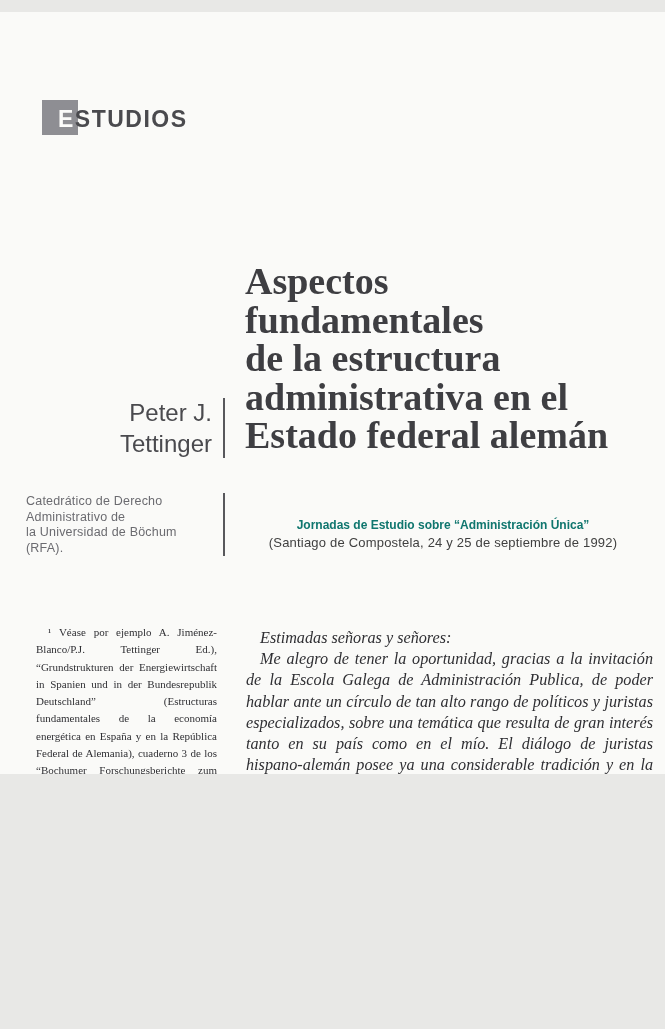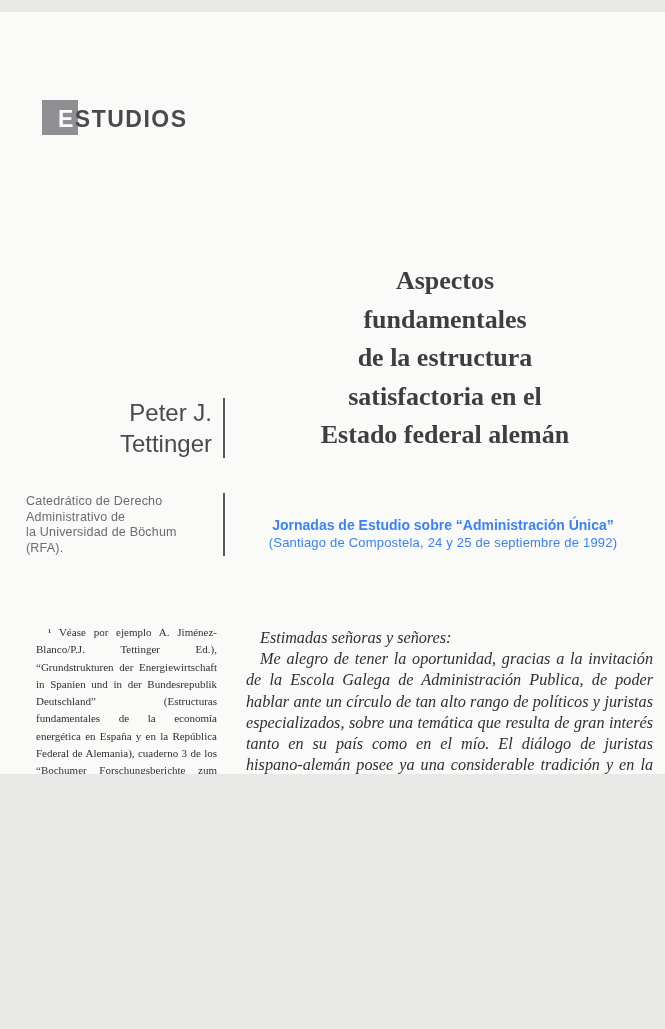--- a/index.html
+++ b/index.html
@@ -23,23 +23,23 @@
     position:absolute;left:58px;top:93px;
     font-family:"Liberation Sans",sans-serif;
     font-weight:700;font-size:23px;line-height:29px;
     letter-spacing:1.5px;color:#4a4a4e;
   }
   .section-label::first-letter{color:#fbfbfa;}
 
   
   .title-block{
     position:absolute;left:245px;top:250px;width:400px;
-    text-align:center;
+    text-align:left;
     font-family:"Liberation Serif","DejaVu Serif",serif;
-    font-weight:700;font-size:26px;line-height:38.5px;
+    font-weight:700;font-size:38px;line-height:38.5px;
     color:#3e3e42;
   }
 
   
   .author-block{
     position:absolute;left:30px;top:385px;width:182px;
     text-align:right;
     font-family:"Liberation Sans",sans-serif;
     font-weight:500;font-size:24px;line-height:31px;
     color:#4a4a4e;
@@ -58,22 +58,22 @@
     font-weight:400;font-size:12.5px;line-height:15.5px;
     letter-spacing:.2px;color:#6b6b70;
   }
 
   
   .event-block{
     position:absolute;left:238px;top:504px;width:410px;
     text-align:center;
     font-family:"Liberation Sans",sans-serif;
   }
-  .event-title{font-weight:700;font-size:14px;line-height:18px;color:#3b82f6;}
-  .event-subtitle{font-weight:400;font-size:13px;line-height:17px;color:#3b82f6;letter-spacing:.2px;}
+  .event-title{font-weight:700;font-size:12px;line-height:18px;color:#0f766e;}
+  .event-subtitle{font-weight:400;font-size:13px;line-height:17px;color:#404040;letter-spacing:.2px;}
 
   
   .footnote-col{
     position:absolute;left:36px;top:612px;width:181px;
     font-family:"Liberation Serif","DejaVu Serif",serif;
     font-size:11px;line-height:17.3px;
     text-align:justify;text-indent:12px;
     color:#2f2f33;
   }
 
@@ -103,21 +103,21 @@
 
 <div class="page">
 
   <div class="header-square"></div>
   <div class="section-label">ESTUDIOS</div>
 
   <div class="title-block">
     <div>Aspectos</div>
     <div>fundamentales</div>
     <div>de la estructura</div>
-    <div>satisfactoria en el</div>
+    <div>administrativa en el</div>
     <div>Estado federal alemán</div>
   </div>
 
   <div class="author-block">
     <div>Peter J.</div>
     <div>Tettinger</div>
   </div>
 
   <div class="rule rule-top"></div>
   <div class="rule rule-bottom"></div>

